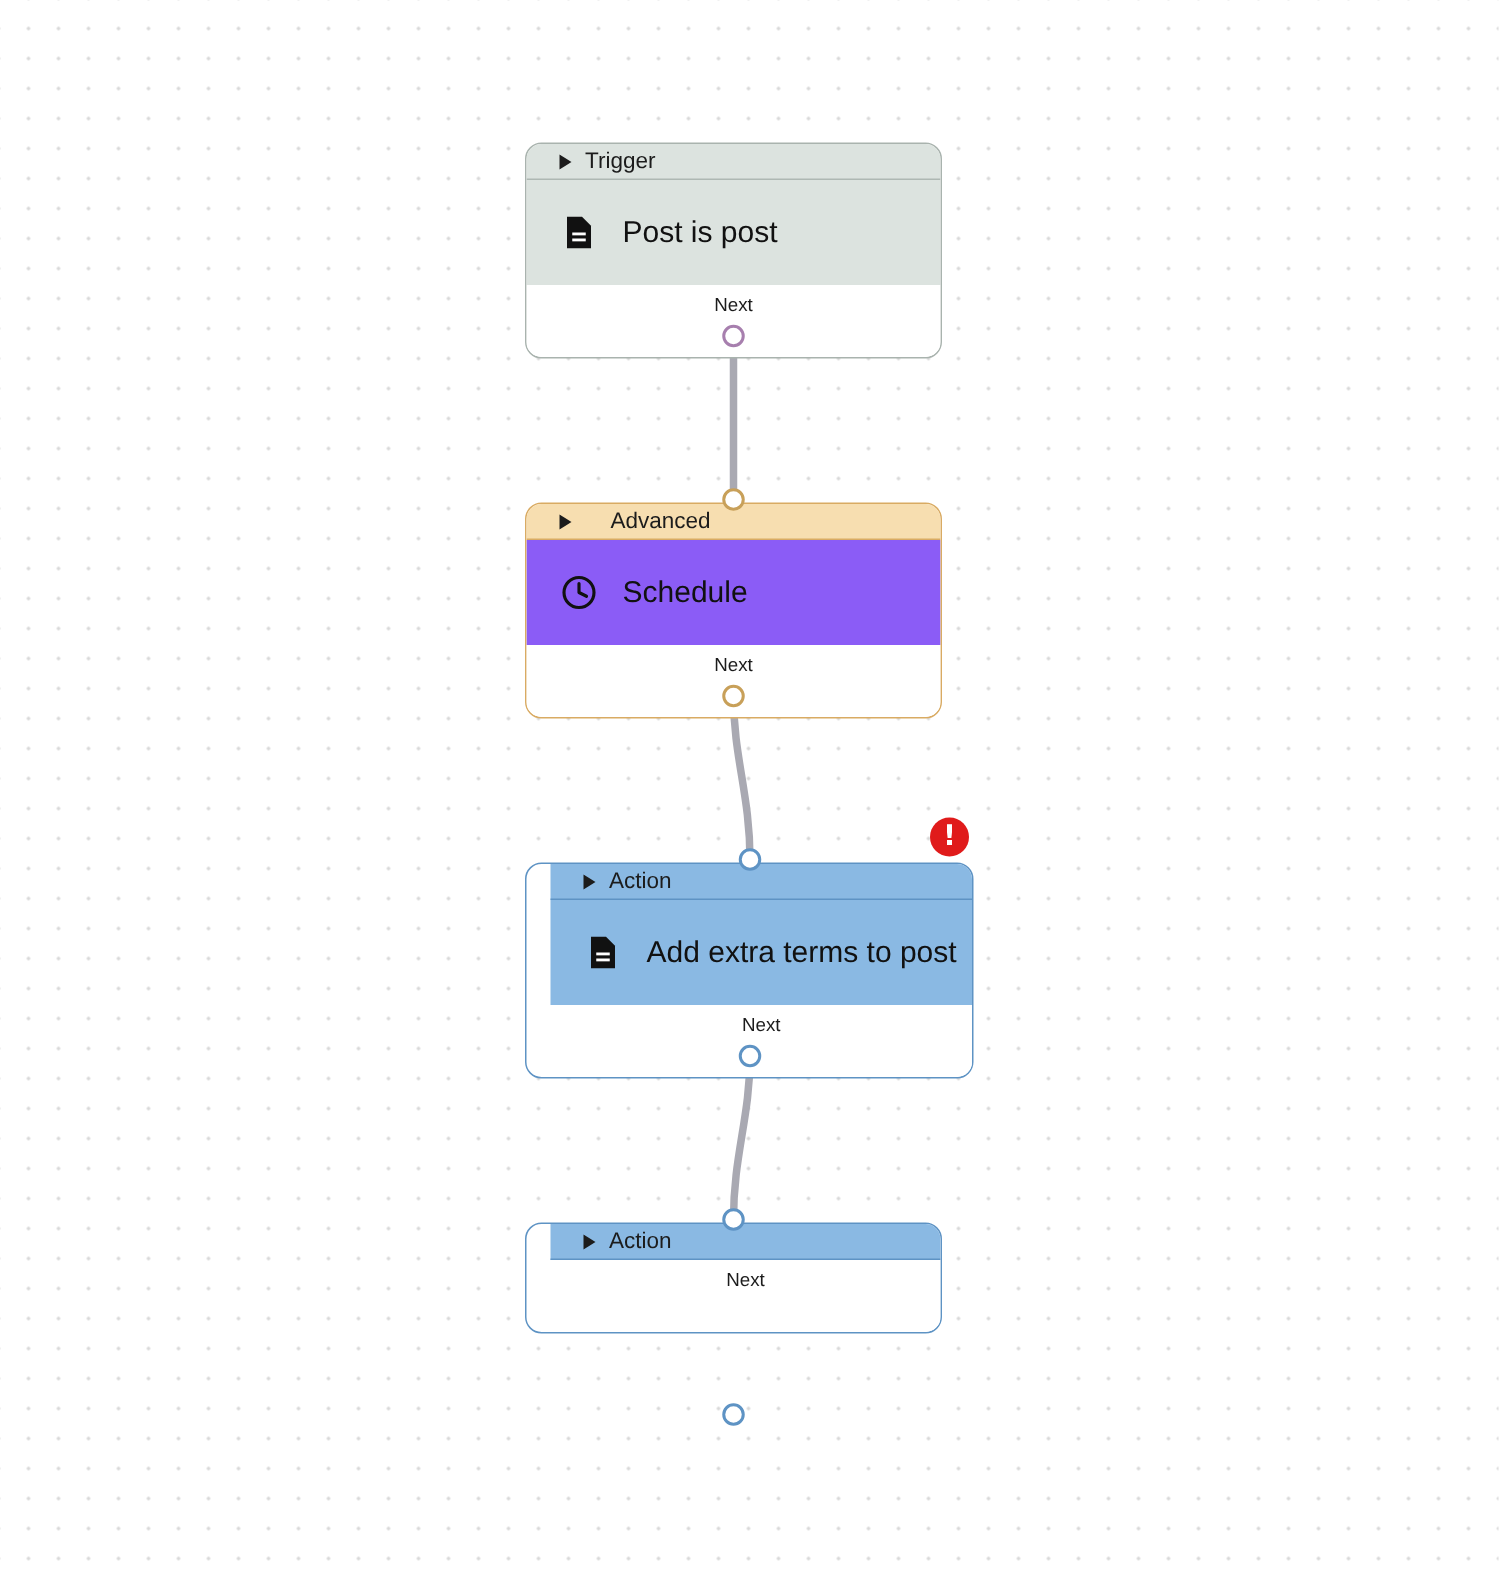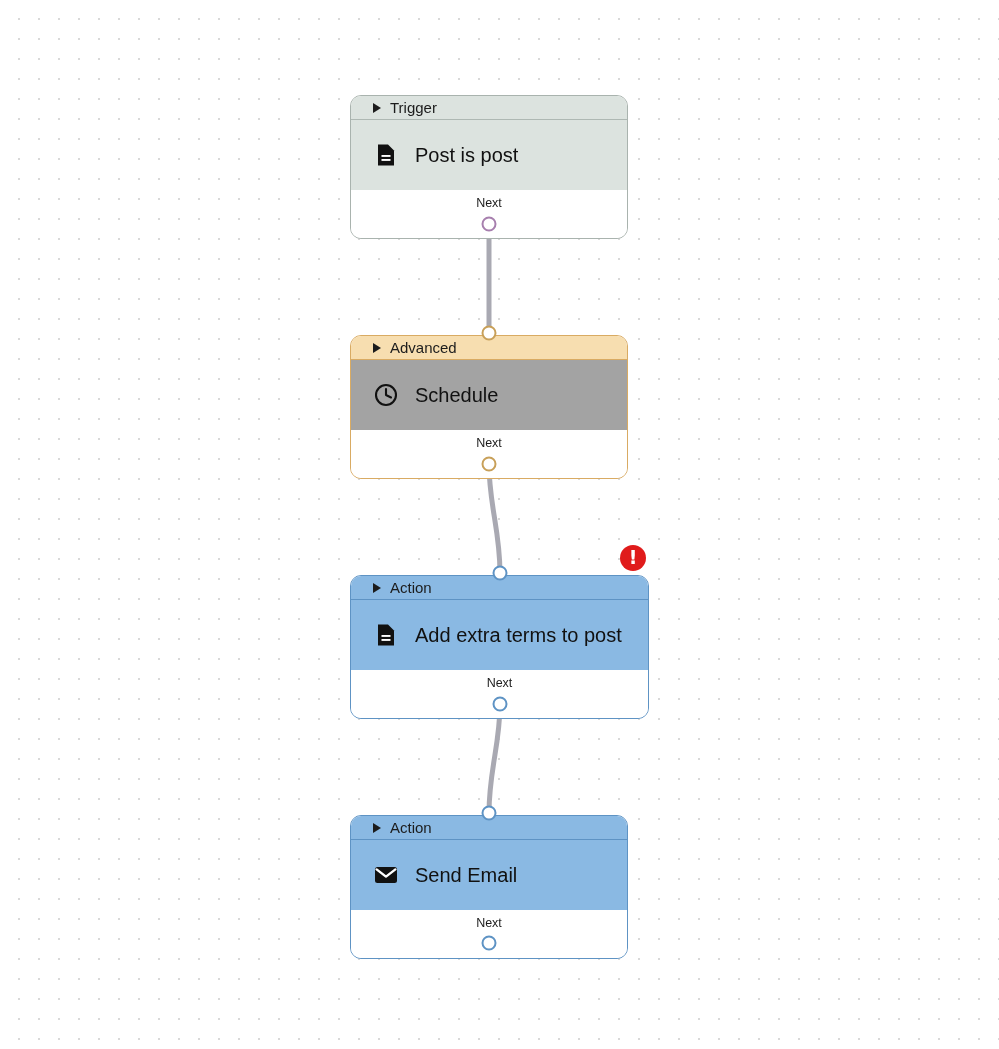--- a/index.html
+++ b/index.html
@@ -38,21 +38,21 @@
     box-sizing: border-box;
     border-radius: 11px;
     background: #ffffff;
     overflow: hidden;
   }
   .node.sel {
     border: 2px solid #4a4a4a;
   }
   .node.green  { border: 1px solid #a9b3ae; }
   .node.orange { border: 1px solid #d9ab63; }
-  .node.blue   { border: 1px solid #5e93c4; }
+  .node.blue   { border: 1px solid #5e93c4; padding-left: 16px; }
 
   .node-head {
     display: flex;
     align-items: center;
     height: 24px;
     padding: 0 0 0 22px;
     font-size: 15px;
     color: #1c1c1c;
     box-sizing: border-box;
   }
@@ -94,22 +94,22 @@
     justify-content: center;
     padding-top: 6px;
     box-sizing: border-box;
     font-size: 12.5px;
     color: #1c1c1c;
   }
 
   
   .green  .node-head { background: #dce3df; border-bottom: 1px solid #aeb8b3; }
   .green  .node-body { background: #dce3df; }
-  .orange .node-head { background: #f7deb0; border-bottom: 1px solid #d9ab63; }
-  .orange .node-body { background: #a3a3a3; }
+  .orange .node-head { background: #f7deb0; border-bottom: 1px solid #d9ab63; gap: 17px; }
+  .orange .node-body { background: #8b5cf6; }
   .blue   .node-head { background: #8ab9e3; border-bottom: 1px solid #5e93c4; }
   .blue   .node-body { background: #8ab9e3; }
 
   
   .port {
     position: absolute;
     width: 15px;
     height: 15px;
     border-radius: 50%;
     background: #ffffff;
@@ -219,29 +219,20 @@
 
   <div class="err-badge" style="left:633px; top:558px;">
     <span class="bang">!</span>
   </div>
 
   <div class="node blue sel" style="left:350px; top:815px; width:278px;">
     <div class="node-head">
       <span class="tri"></span>
       <span>Action</span>
     </div>
-    <div class="node-body">
-      <span class="gicon">
-        <svg width="24" height="22" viewBox="0 0 24 22" xmlns="http://www.w3.org/2000/svg">
-          <rect x="1" y="3" width="22" height="16" rx="2.5" fill="#111111"></rect>
-          <path d="M2.6 5.4 L12 12.6 L21.4 5.4" fill="none" stroke="#ffffff" stroke-width="2.4" stroke-linecap="round" stroke-linejoin="round"></path>
-        </svg>
-      </span>
-      <span class="blabel">Send Email</span>
-    </div>
     <div class="node-foot">
       <span>Next</span>
     </div>
   </div>
   <div class="port blue" style="left:489px; top:813px;"></div>
   <div class="port blue" style="left:489px; top:943px;"></div>
 
 </div>
 
 </body></html>

